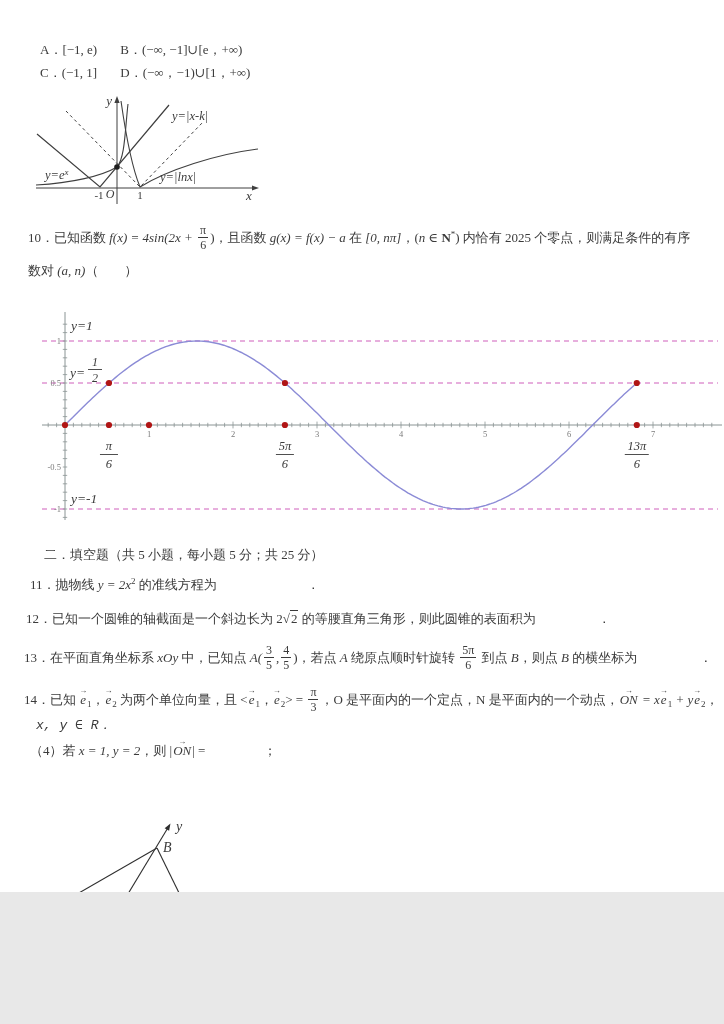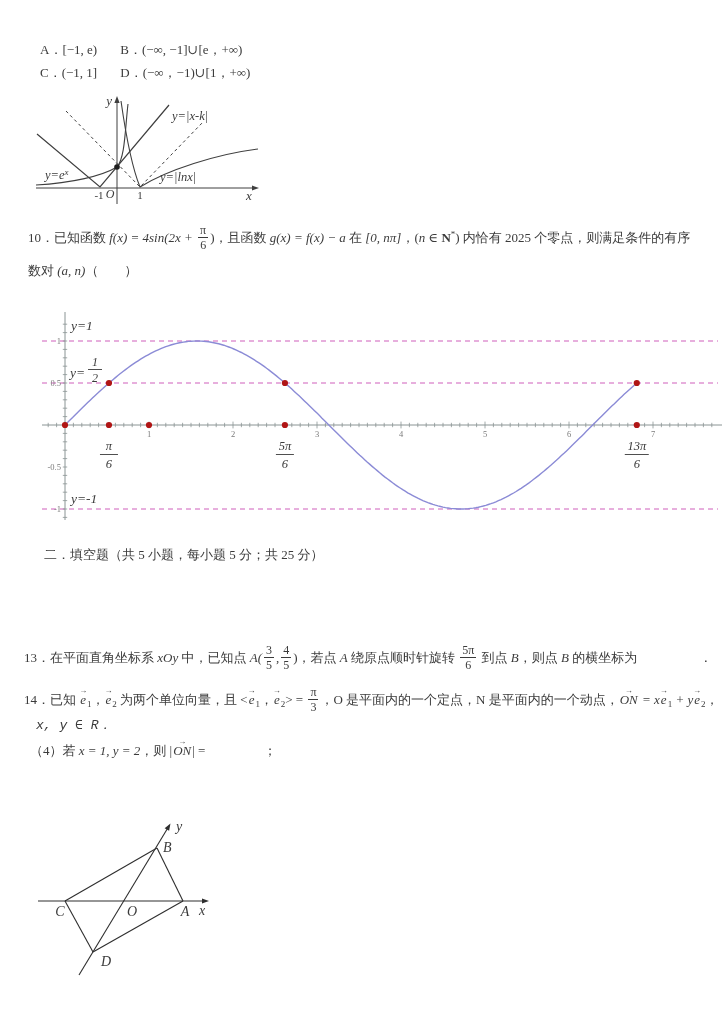--- a/index.html
+++ b/index.html
@@ -1,16 +1,16 @@
 <!DOCTYPE html>
 <html><head>
 <meta charset="utf-8">
 <style>
   html,body{margin:0;padding:0;background:#e8e8e8;}
-  .page{position:relative;width:724px;height:1024px;background:#ffffff;overflow:hidden;
+  .page{position:relative;width:724px;height:892px;background:#ffffff;overflow:hidden;
         font-family:"Liberation Serif","DejaVu Serif",serif;color:#3b3b3b;font-size:13px;}
   .ln{position:absolute;white-space:nowrap;color:#3b3b3b;}
   .it{font-style:italic;}
   .bold{font-weight:bold;}
   sup{font-size:9px;}
   sub{font-size:9px;}
   .frac{display:inline-block;text-align:center;vertical-align:-0.55em;line-height:1;margin:0 2px;}
   .frac .fn{display:block;padding:0 2px 1px;font-size:12px;}
   .frac .fd{display:block;border-top:1px solid #3b3b3b;padding:1px 2px 0;font-size:12px;}
   .vec{position:relative;display:inline-block;font-style:italic;padding:0 1px;}
@@ -207,21 +207,27 @@
         <circle cx="596.788" cy="117" r="3.1" fill="#b01515"></circle>
         <circle cx="68.9824" cy="75" r="3.1" fill="#b01515"></circle>
         <circle cx="244.91199999999998" cy="75" r="3.1" fill="#b01515"></circle>
         <circle cx="596.788" cy="75" r="3.1" fill="#b01515"></circle>
       </svg></div>
 
   <div class="ln" style="left:44px;top:546px;">
     <span>二．填空题（共 5 小题，每小题 5 分；共 25 分）</span>
   </div>
 
-
+  <div class="ln" style="left:30px;top:576px;">
+    <span>11．抛物线 </span><span class="it">y = 2x</span><sup>2</sup><span> 的准线方程为</span><span class="blank" style="width:90px;"></span><span>．</span>
+  </div>
+
+  <div class="ln" style="left:26px;top:610px;">
+    <span>12．已知一个圆锥的轴截面是一个斜边长为 </span><span>2</span><span class="sqrt"><span>√</span><span class="rd">2</span></span><span> 的等腰直角三角形，则此圆锥的表面积为</span><span class="blank" style="width:62px;"></span><span>．</span>
+  </div>
 
   <div class="ln" style="left:24px;top:644px;font-family:Liberation Serif, serif;">
     <span>13．在平面直角坐标系 </span><span class="it">xOy</span><span> 中，已知点 </span><span class="it">A(</span><span class="frac"><span class="fn">3</span><span class="fd">5</span></span><span>,</span><span class="frac"><span class="fn">4</span><span class="fd">5</span></span><span>)</span><span>，若点 </span><span class="it">A</span><span> 绕原点顺时针旋转 </span><span class="frac"><span class="fn">5π</span><span class="fd">6</span></span><span> 到点 </span><span class="it">B</span><span>，则点 </span><span class="it">B</span><span> 的横坐标为</span><span class="blank" style="width:62px;"></span><span>．</span>
   </div>
 
   <div class="ln" style="left:24px;top:686px;">
     <span>14．已知 </span><span class="vec"><span class="ar">→</span><span>e</span></span><sub>1</sub><span>，</span><span class="vec"><span class="ar">→</span><span>e</span></span><sub>2</sub><span> 为两个单位向量，且 &lt;</span><span class="vec"><span class="ar">→</span><span>e</span></span><sub>1</sub><span>，</span><span class="vec"><span class="ar">→</span><span>e</span></span><sub>2</sub><span>&gt; = </span><span class="frac"><span class="fn">π</span><span class="fd">3</span></span><span>，O 是平面内的一个定点，N 是平面内的一个动点，</span><span class="vec"><span class="ar">→</span><span>ON</span></span><span class="it"> = x</span><span class="vec"><span class="ar">→</span><span>e</span></span><sub>1</sub><span class="it"> + y</span><span class="vec"><span class="ar">→</span><span>e</span></span><sub>2</sub><span>，</span>
   </div>
   <div class="ln" style="left:36px;top:716px;font-family:Liberation Mono, monospace;">
     <span class="it">x, y ∈ R．</span>

